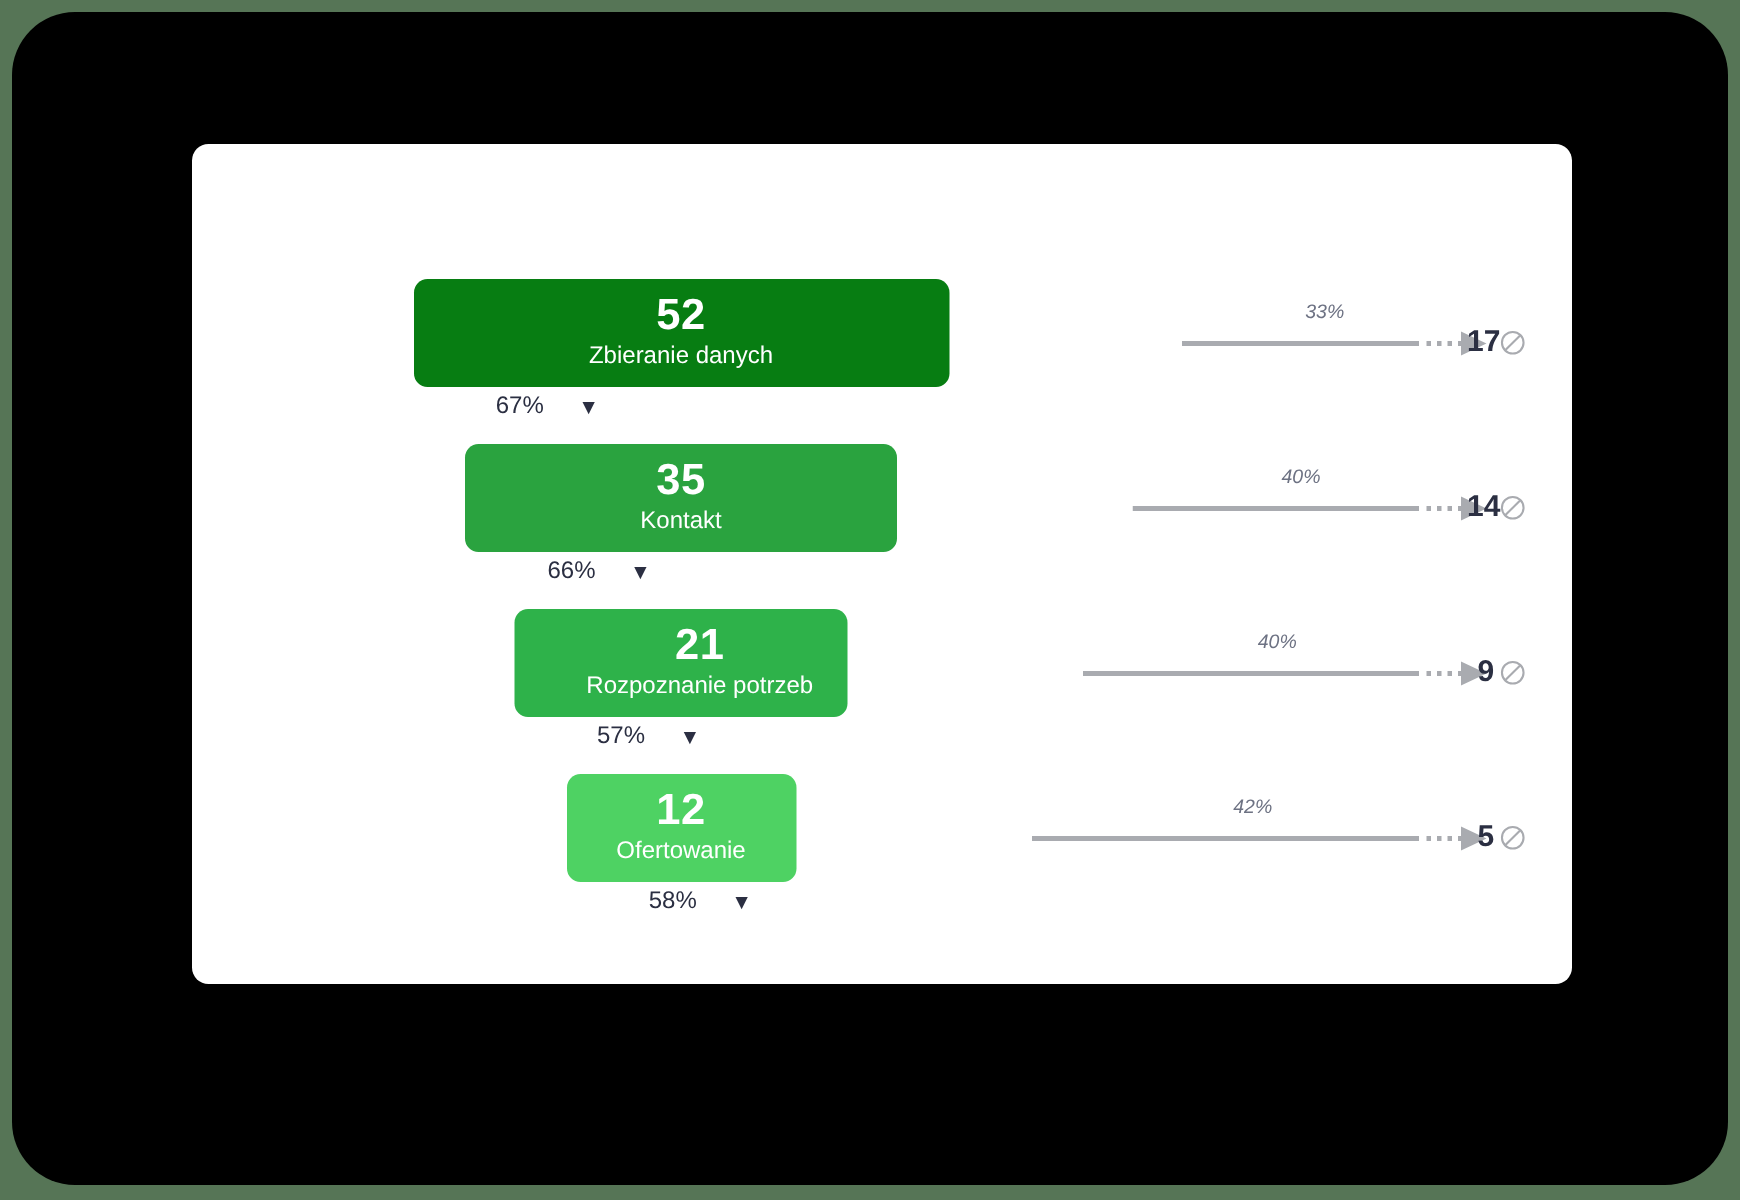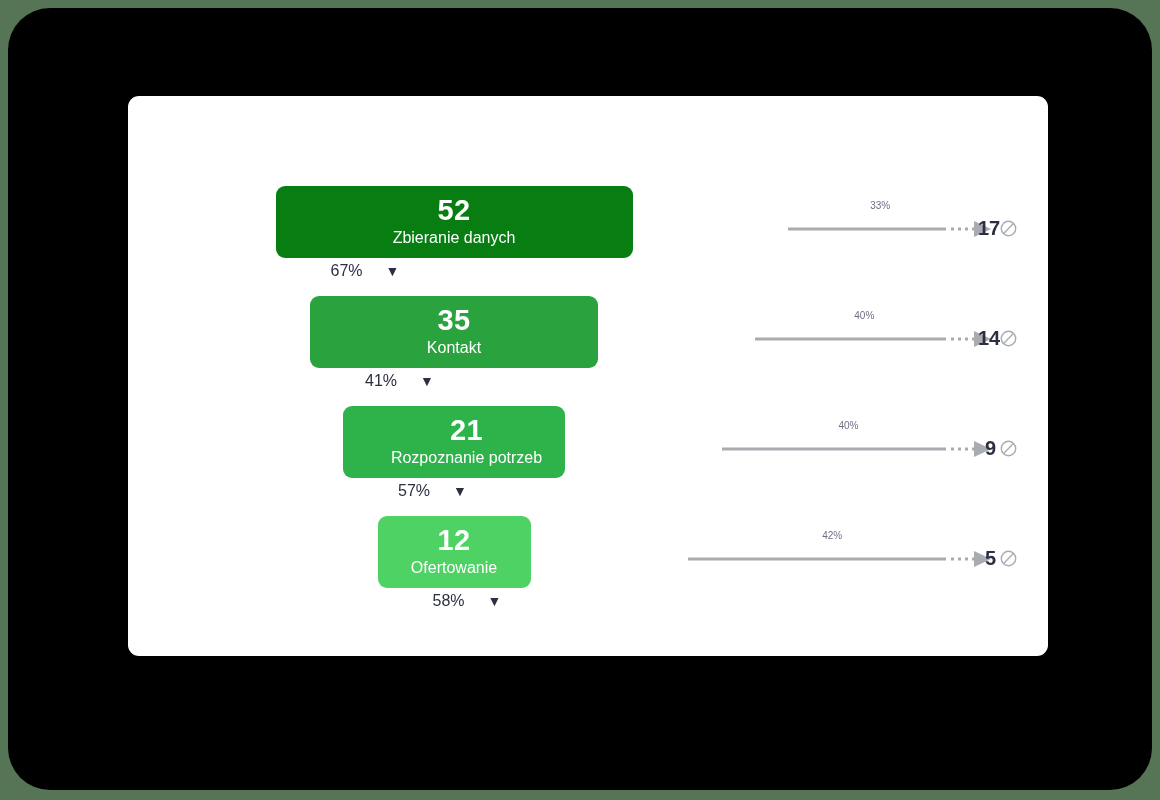--- a/index.html
+++ b/index.html
@@ -90,23 +90,24 @@
 
   
   .loss-group {
     position: absolute;
     height: 44px;
     display: block;
   }
   .loss-pct {
     position: absolute;
     top: 0;
-    font-size: 10px;
+    font-size: 13px;
     color: #6d7283;
     white-space: nowrap;
+    font-style: italic;
   }
   .loss-arrow-svg {
     position: absolute;
     top: 20px;
     left: 0;
     display: block;
   }
   .loss-count {
     position: absolute;
     top: 17px;
@@ -148,21 +149,21 @@
               <line x1="3.6" y1="13.4" x2="13.4" y2="3.6" stroke="#a9abb0" stroke-width="1.4"></line>
             </svg>
           </div>
         </div>
         <div class="stage-row" style="top: 200px;">
           <div class="stage-bar" style="width: 288px; left: 182px; background: rgb(42, 163, 63);">
             <div class="stage-value">35</div>
             <div class="stage-label">Kontakt</div>
           </div>
           <div class="conv-drop" style="left: 237px;">
-            <span>41%</span>
+            <span>66%</span>
             <span class="tri">▼</span>
           </div>
           <div class="loss-group" style="left: 627px; top: 14px; width: 265px;">
             <div class="loss-pct" style="left: 99.32px;">40%</div>
             <svg class="loss-arrow-svg" width="237" height="18" viewBox="0 0 237 18">
               <line x1="0" y1="9" x2="191" y2="9" stroke="#a9abb0" stroke-width="3.2"></line>
               <line x1="196" y1="9" x2="219" y2="9" stroke="#a9abb0" stroke-width="3.2" stroke-dasharray="3 4"></line>
               <path d="M219 1 L236 9 L219 17 Z" fill="#a9abb0"></path>
             </svg>
             <div class="loss-count" style="left: 223px;">14</div>

